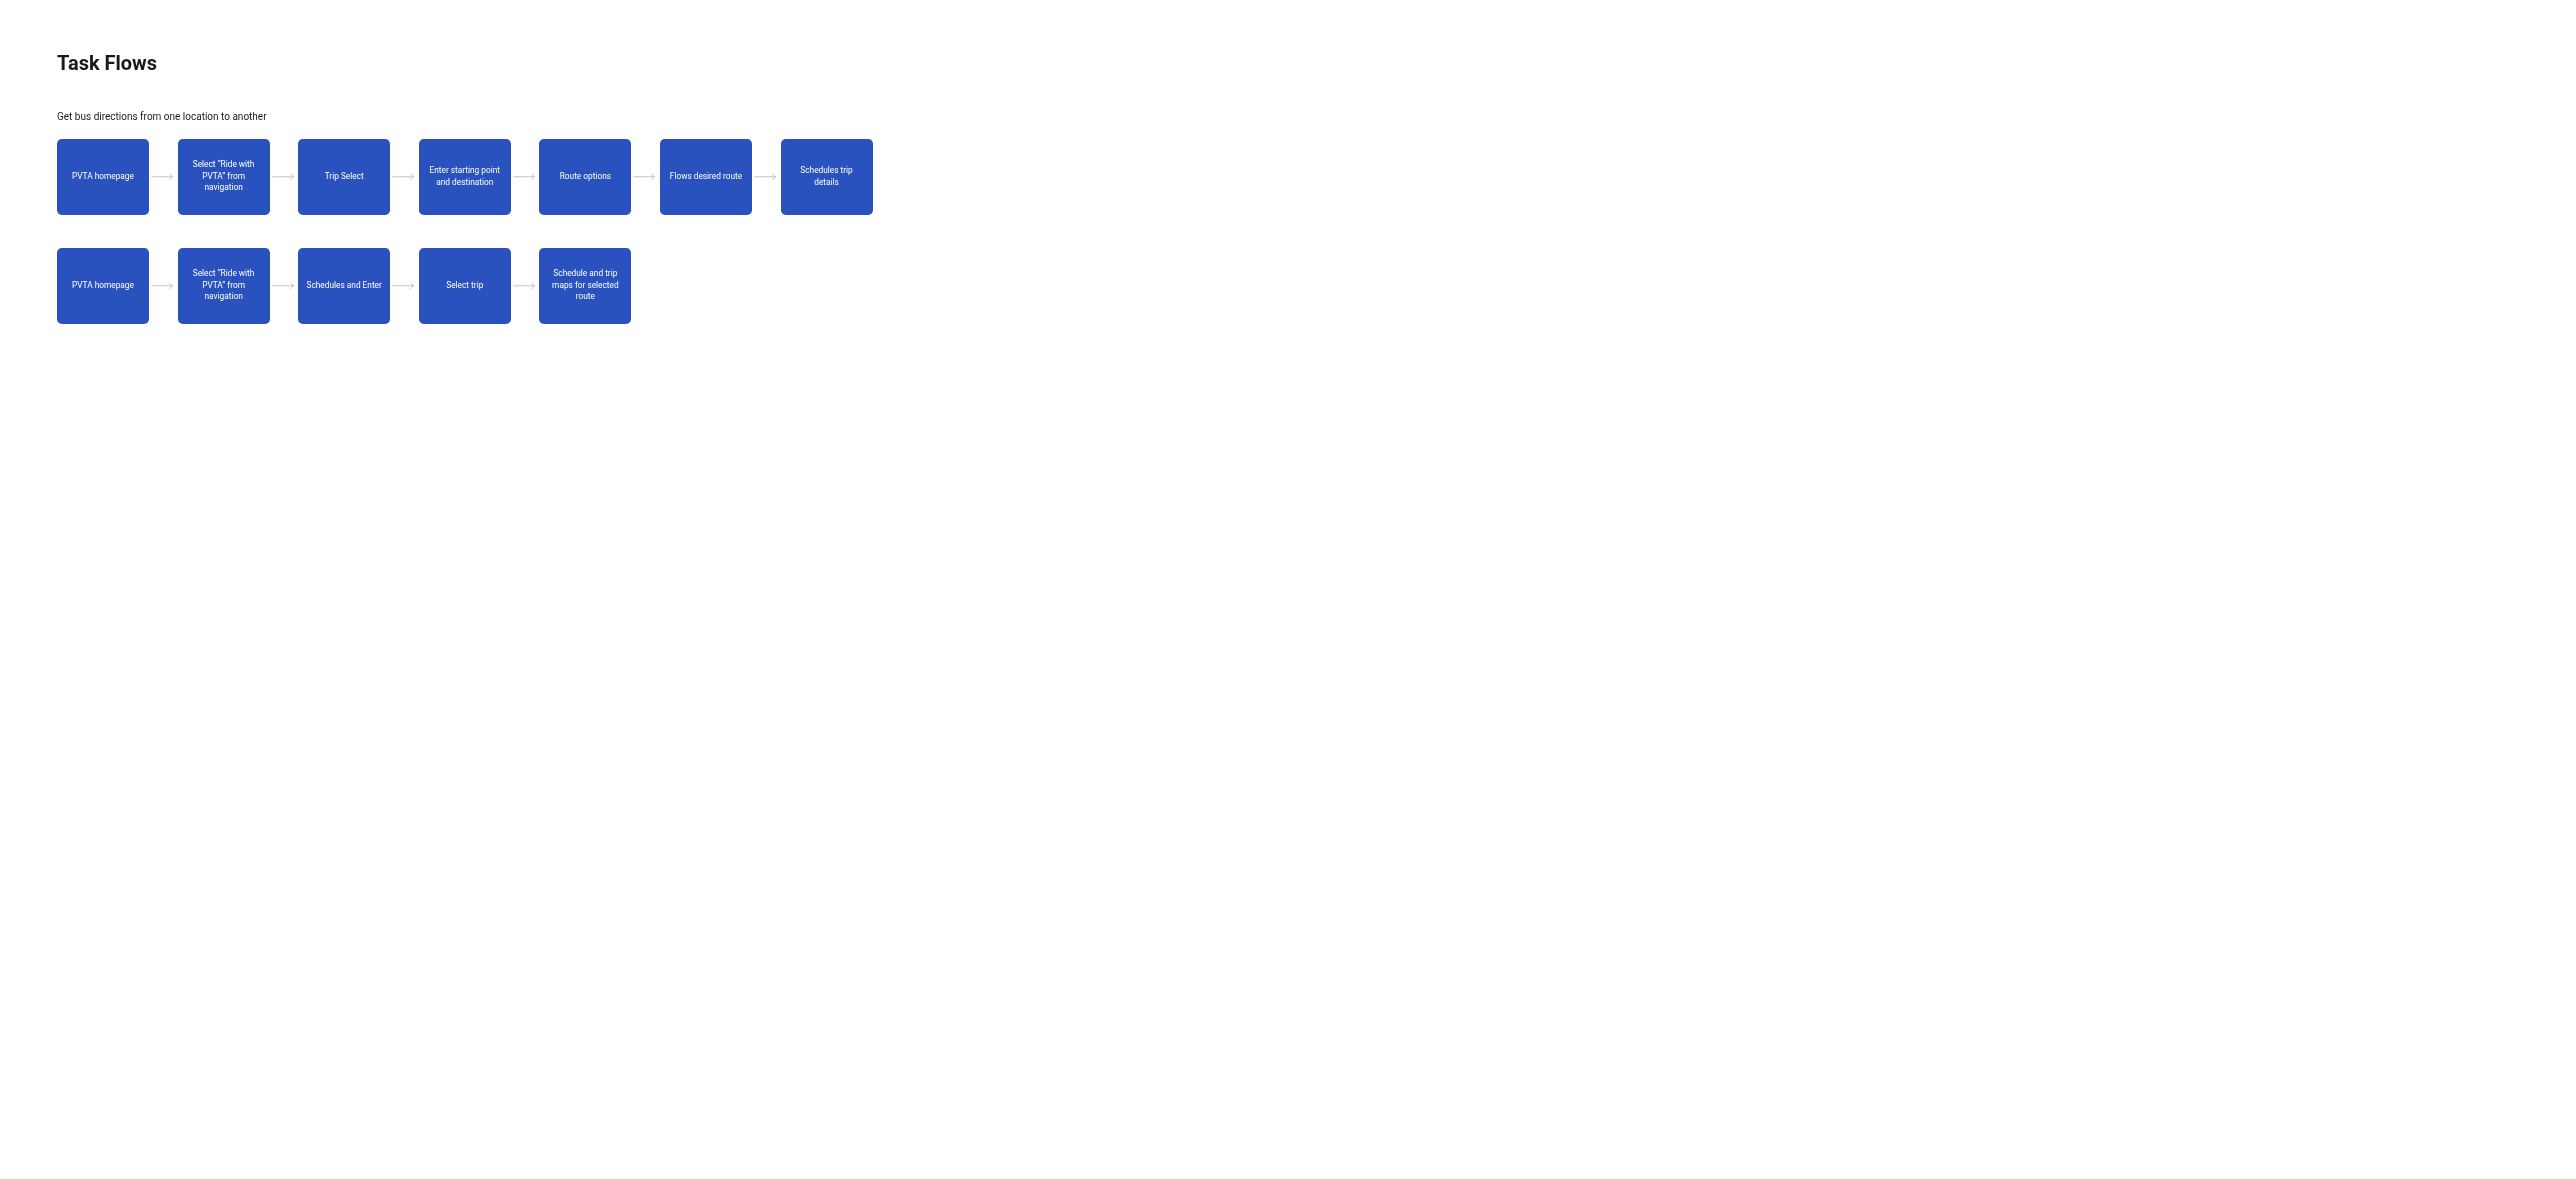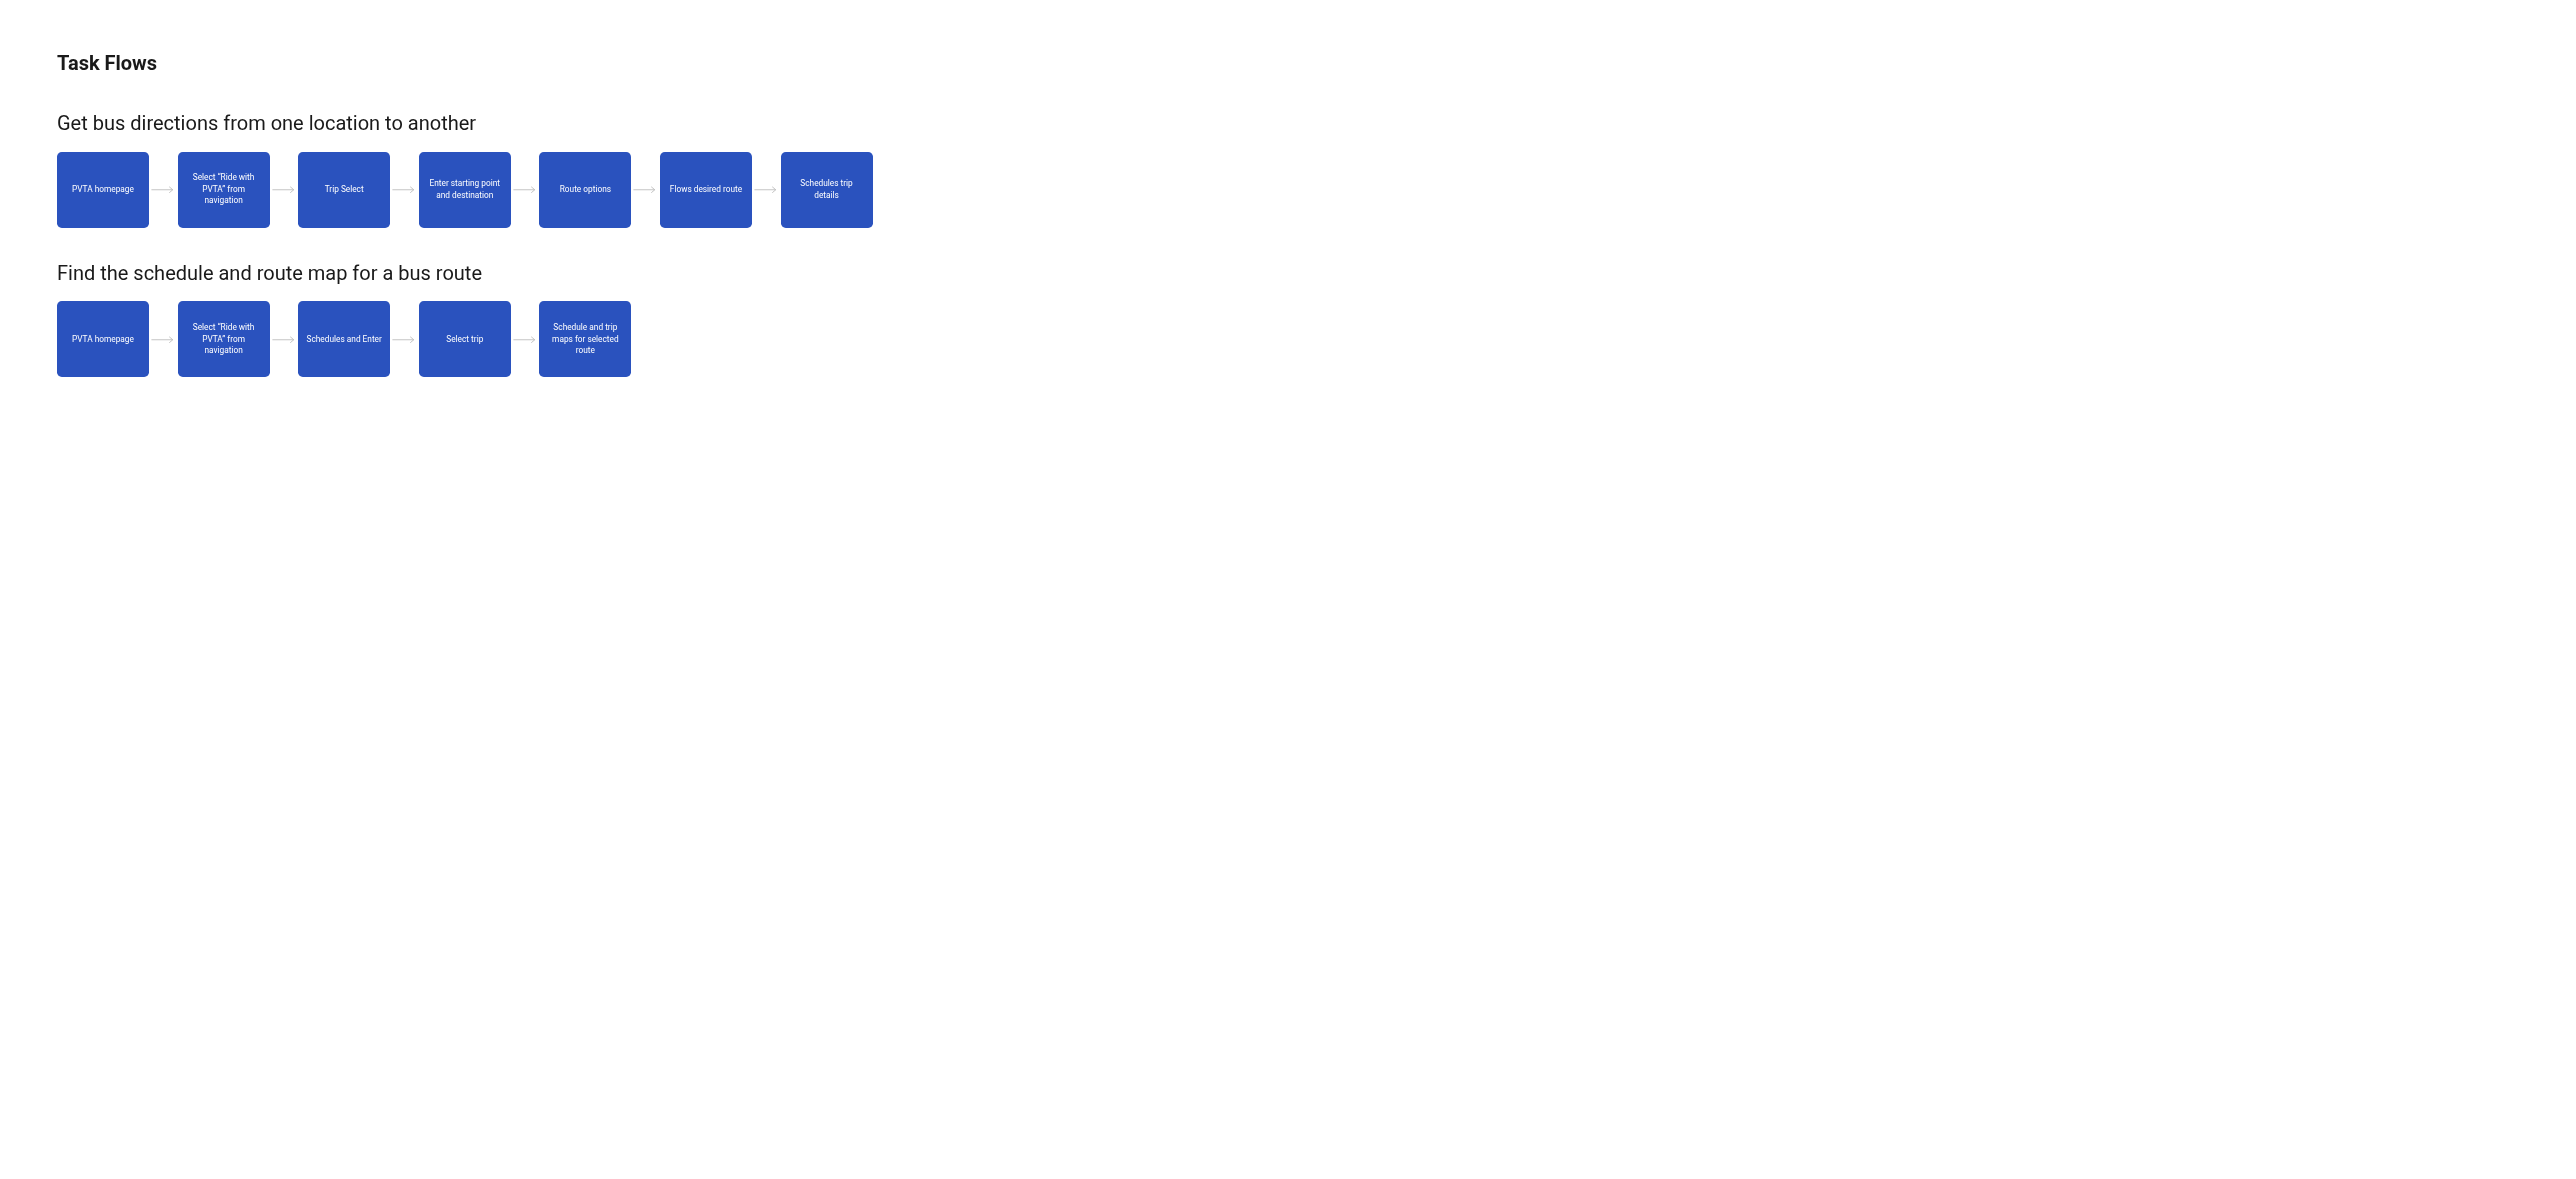--- a/index.html
+++ b/index.html
@@ -16,21 +16,21 @@
     .page-title {
       font-size: 20px;
       font-weight: 700;
       margin-bottom: 36px;
       color: #1a1a1a;
     }
     .flow-section {
       margin-bottom: 33px;
     }
     .flow-title {
-      font-size: 20px;
+      font-size: 10px;
       font-weight: 400;
       margin-bottom: 16.7px;
       color: #1a1a1a;
     }
     .flow-row {
       display: flex;
       align-items: center;
       gap: 0;
     }
     .flow-step {
@@ -109,21 +109,20 @@
       <svg viewBox="0 0 48 16">
           <line x1="4" y1="8" x2="40" y2="8" stroke="#bdbdbd" stroke-width="1.5"></line>
           <polyline points="34,3 40,8 34,13" fill="none" stroke="#bdbdbd" stroke-width="1.5"></polyline>
         </svg>
     </div>
     <div class="flow-step">Schedules trip details</div>
   </div>
 </div>
 
 <div class="flow-section">
-  <h2 class="flow-title">Find the schedule and route map for a bus route</h2>
   <div class="flow-row">
     <div class="flow-step">PVTA homepage</div>
     <div class="flow-arrow">
       <svg viewBox="0 0 48 16">
           <line x1="4" y1="8" x2="40" y2="8" stroke="#bdbdbd" stroke-width="1.5"></line>
           <polyline points="34,3 40,8 34,13" fill="none" stroke="#bdbdbd" stroke-width="1.5"></polyline>
         </svg>
     </div>
     <div class="flow-step">Select “Ride with PVTA” from navigation</div>
     <div class="flow-arrow">

